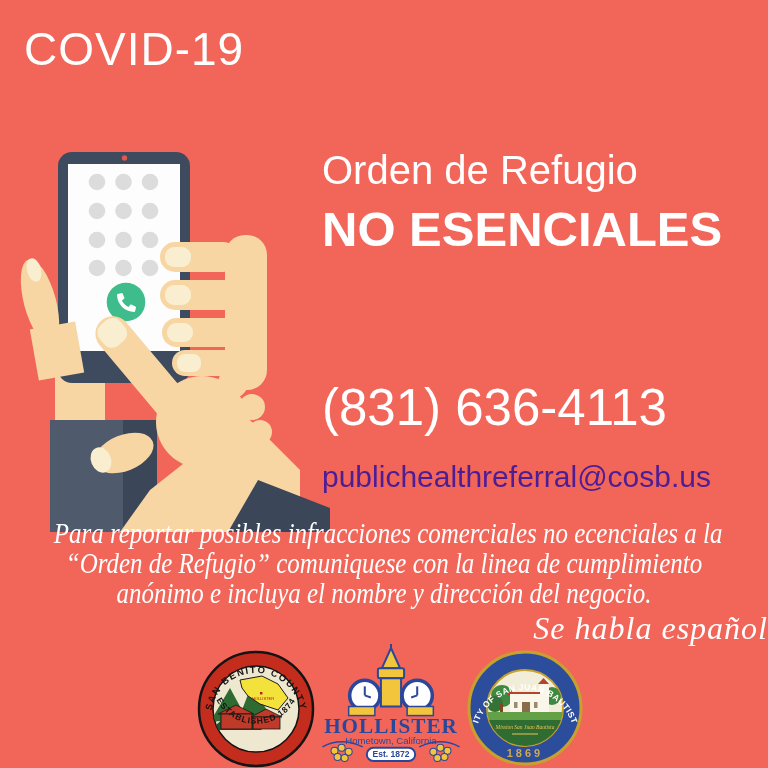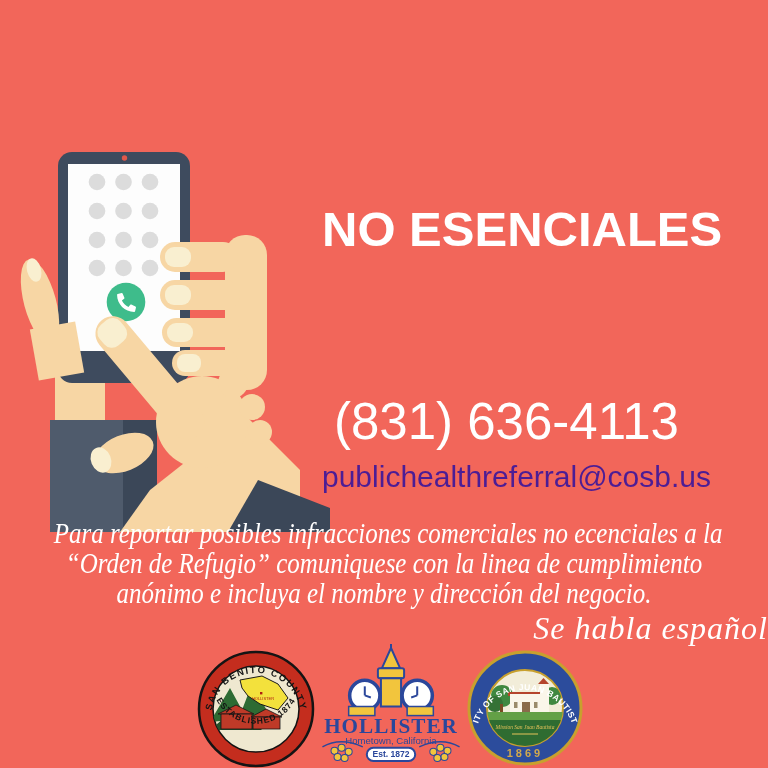--- a/index.html
+++ b/index.html
@@ -18,22 +18,22 @@
   .illustration{position:absolute;left:0;top:120px;}
   .contact-subtitle{
     position:absolute;left:322px;top:148px;
     font-size:40px;font-weight:400;color:#FFFFFF;white-space:nowrap;
   }
   .contact-headline{
     position:absolute;left:322px;top:200px;
     font-size:49px;font-weight:700;line-height:58px;color:#FFFFFF;white-space:nowrap;
   }
   .contact-phone{
-    position:absolute;left:322px;top:392px;
-    font-size:51px;font-weight:400;color:#FFFFFF;white-space:nowrap;margin-left:12px;
+    position:absolute;left:322px;top:378px;
+    font-size:51px;font-weight:400;color:#FFFFFF;white-space:nowrap;
   }
   .contact-email{
     position:absolute;left:322px;top:460px;
     font-size:30px;font-weight:400;color:#4c1d95;white-space:nowrap;
   }
   .para{
     position:absolute;left:0;top:518px;width:768px;
     text-align:center;
     font-family:"Liberation Serif",serif;
     font-style:italic;
@@ -53,20 +53,21 @@
   .seal-hol{left:320px;top:644px;}
   .seal-sjb{left:466px;top:650px;}
   svg text{font-family:"Liberation Sans",sans-serif;}
   svg .serif{font-family:"Liberation Serif",serif;}
 </style>
 </head>
 <body>
 
 <div class="poster">
 
+  <div class="covid-title">COVID-19</div>
 
   <svg class="illustration" width="330" height="412" viewBox="0 0 330 412">
 
     <g>
       <rect x="55" y="235" width="50" height="72" fill="#F7D6A4"></rect>
       <rect x="50" y="300" width="107" height="112" fill="#4F5B6C"></rect>
       <polygon points="123,300 157,300 157,412 123,412" fill="#3B4758"></polygon>
     </g>
 
     <g>
@@ -119,20 +120,21 @@
       <circle cx="260" cy="312" r="12" fill="#F7D6A4"></circle>
       <rect x="96" y="196" width="150" height="35" rx="17.5" fill="#F7D6A4" transform="rotate(50 113 213)"></rect>
       <rect x="99" y="200" width="27" height="27" rx="10" fill="#F9EFD0" transform="rotate(50 113 213)"></rect>
       <ellipse cx="124" cy="333" rx="31" ry="18" fill="#F7D6A4" transform="rotate(-22 124 333)"></ellipse>
       <ellipse cx="101" cy="340" rx="10" ry="13" fill="#F9EFD0" transform="rotate(-22 101 340)"></ellipse>
     </g>
 
     <polygon points="228,412 258,360 330,388 330,412" fill="#3B4758"></polygon>
   </svg>
 
+  <div class="contact-subtitle">Orden de Refugio</div>
   <div class="contact-headline">
     <div>NO ESENCIALES</div>
   </div>
   <div class="contact-phone">(831) 636-4113</div>
   <div class="contact-email">publichealthreferral@cosb.us</div>
 
   <div class="para">
     <div>Para reportar posibles infracciones comerciales no ecenciales a la</div>
     <div>“Orden de Refugio” comuniquese  con la linea de cumplimiento</div>
     <div>anónimo e incluya el nombre y dirección del negocio.</div>

